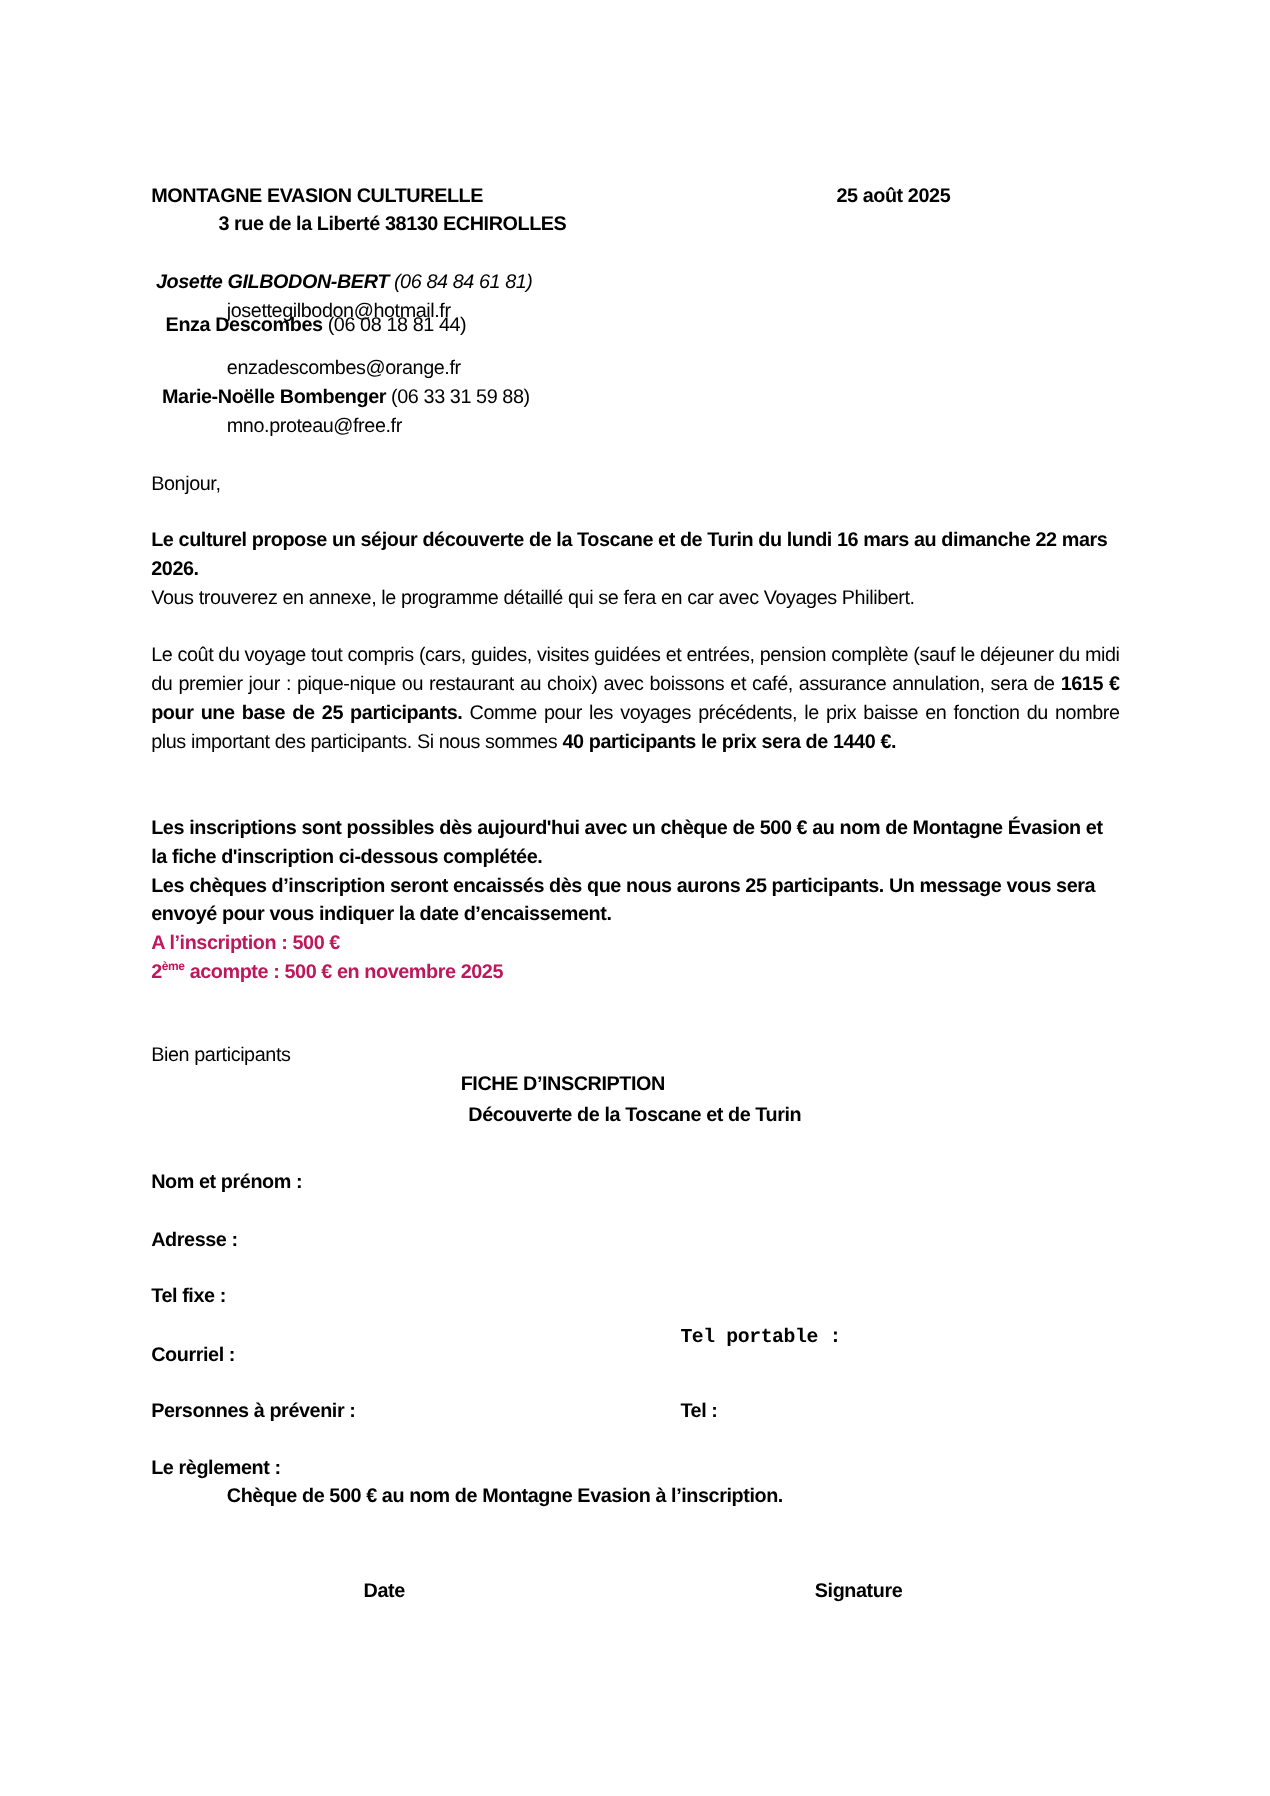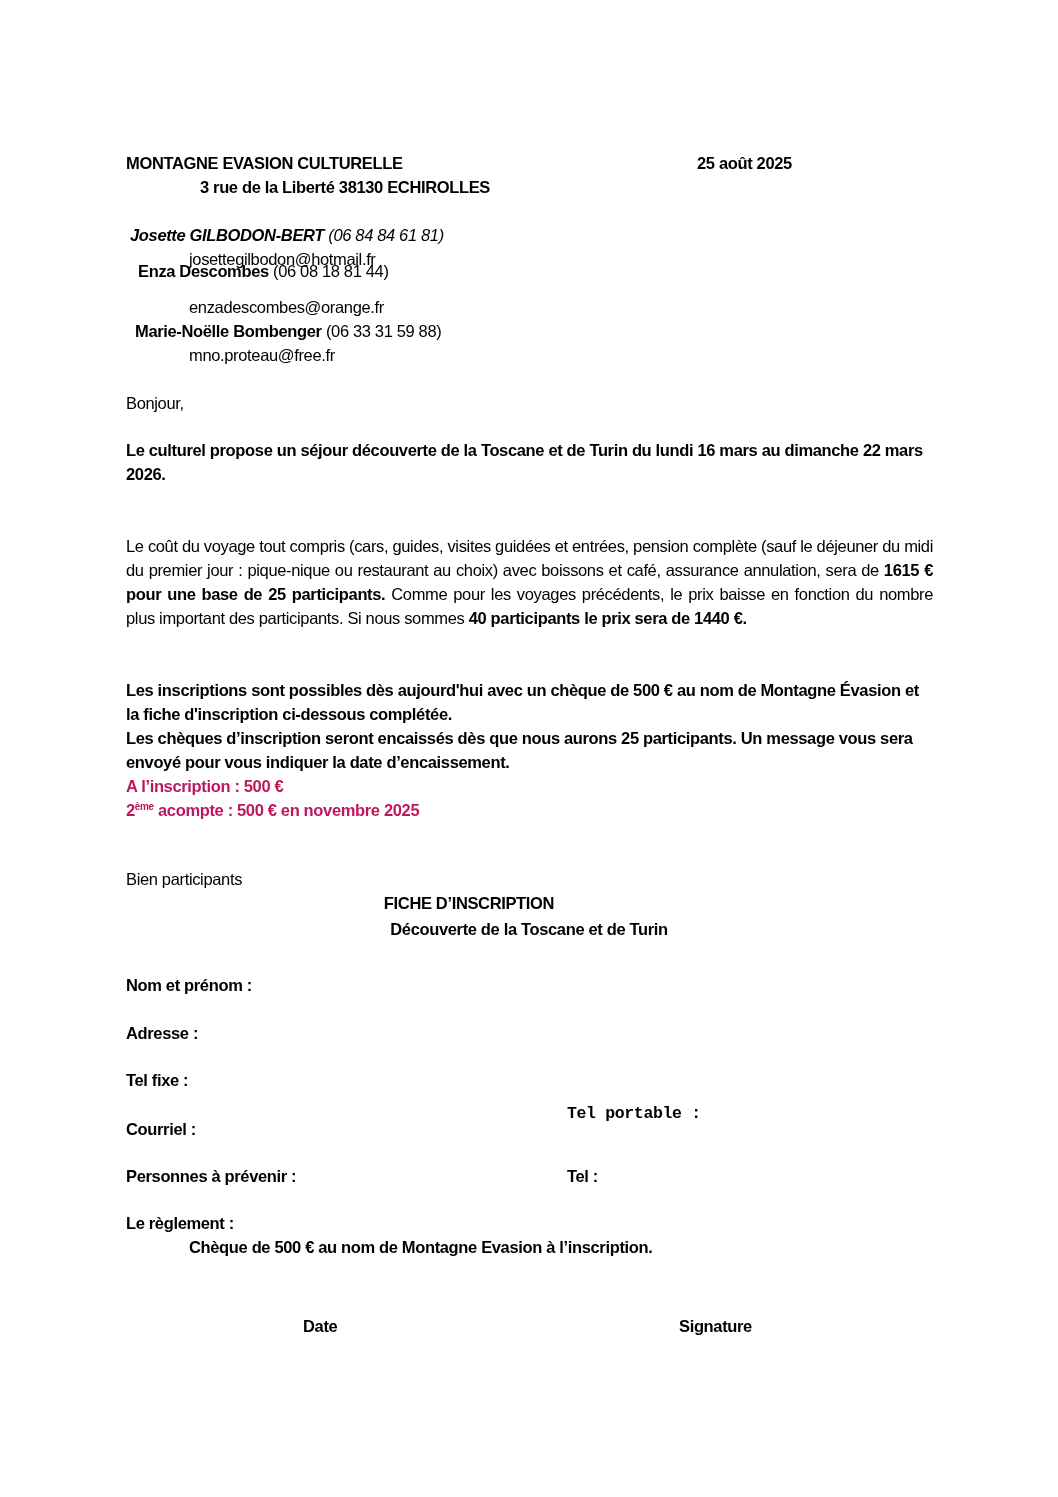--- a/index.html
+++ b/index.html
@@ -15,21 +15,21 @@
   .cond { letter-spacing:-0.35px; }
   sup { font-size:10px; line-height:0; }
 </style>
 </head>
 <body>
 
 <div class="page">
 
   <div class="abs b cond" style="left:126px; top:154px;">MONTAGNE EVASION CULTURELLE</div>
   <div class="abs b cond" style="left:697px; top:154px;">25 août 2025</div>
-  <div class="abs b cond" style="left:200px; top:178px;">3 rue de la Liberté 38130 ECHIROLLES</div>
+  <div class="abs b cond" style="left:182px; top:178px;">3 rue de la Liberté 38130 ECHIROLLES</div>
 
   <div class="abs cond" style="left:130px; top:226px;font-style:italic;">
     <span class="b">Josette GILBODON-BERT</span>
     <span>(06 84 84 61 81)</span>
   </div>
   <div class="abs cond" style="left:189px; top:250px;">josettegilbodon@hotmail.fr</div>
 
   <div class="abs cond" style="left:126px; top:262px;margin-left:12px;">
     <span class="b">Enza Descombes</span>
     <span>(06 08 18 81 44)</span>
@@ -39,20 +39,21 @@
   <div class="abs cond" style="left:135px; top:322px;">
     <span class="b">Marie-Noëlle Bombenger</span>
     <span>(06 33 31 59 88)</span>
   </div>
   <div class="abs cond" style="left:189px; top:346px;">mno.proteau@free.fr</div>
 
   <div class="abs cond" style="left:126px; top:394px;">Bonjour,</div>
 
   <div class="para cond" style="top:438px; text-align:left;">
     <span class="b">Le culturel propose un séjour découverte de la Toscane et de Turin du lundi 16 mars au dimanche 22 mars 2026.</span><br>
+    <span>Vous trouverez en annexe, le programme détaillé qui se fera en car avec Voyages Philibert.</span>
   </div>
 
   <div class="para cond" style="top:534px;">
     <span>Le coût du voyage tout compris (cars, guides, visites guidées et entrées, pension complète (sauf le déjeuner du midi du premier jour : pique-nique ou restaurant au choix) avec boissons et café, assurance annulation, sera de </span><span class="b">1615 € pour une base de 25 participants.</span><span> Comme pour les voyages précédents, le prix baisse en fonction du nombre plus important des participants. Si nous sommes </span><span class="b">40 participants le prix sera de 1440 €.</span>
   </div>
 
   <div class="para b cond" style="top:678px; text-align:left;">
     <span>Les inscriptions sont possibles dès aujourd'hui avec un chèque de 500 € au nom de Montagne Évasion et la fiche d'inscription ci-dessous complétée.</span><br>
     <span>Les chèques d’inscription seront encaissés dès que nous aurons 25 participants. Un message vous sera envoyé pour vous indiquer la date d’encaissement.</span><br>
     <span class="red">A l’inscription : 500 €</span><br>

